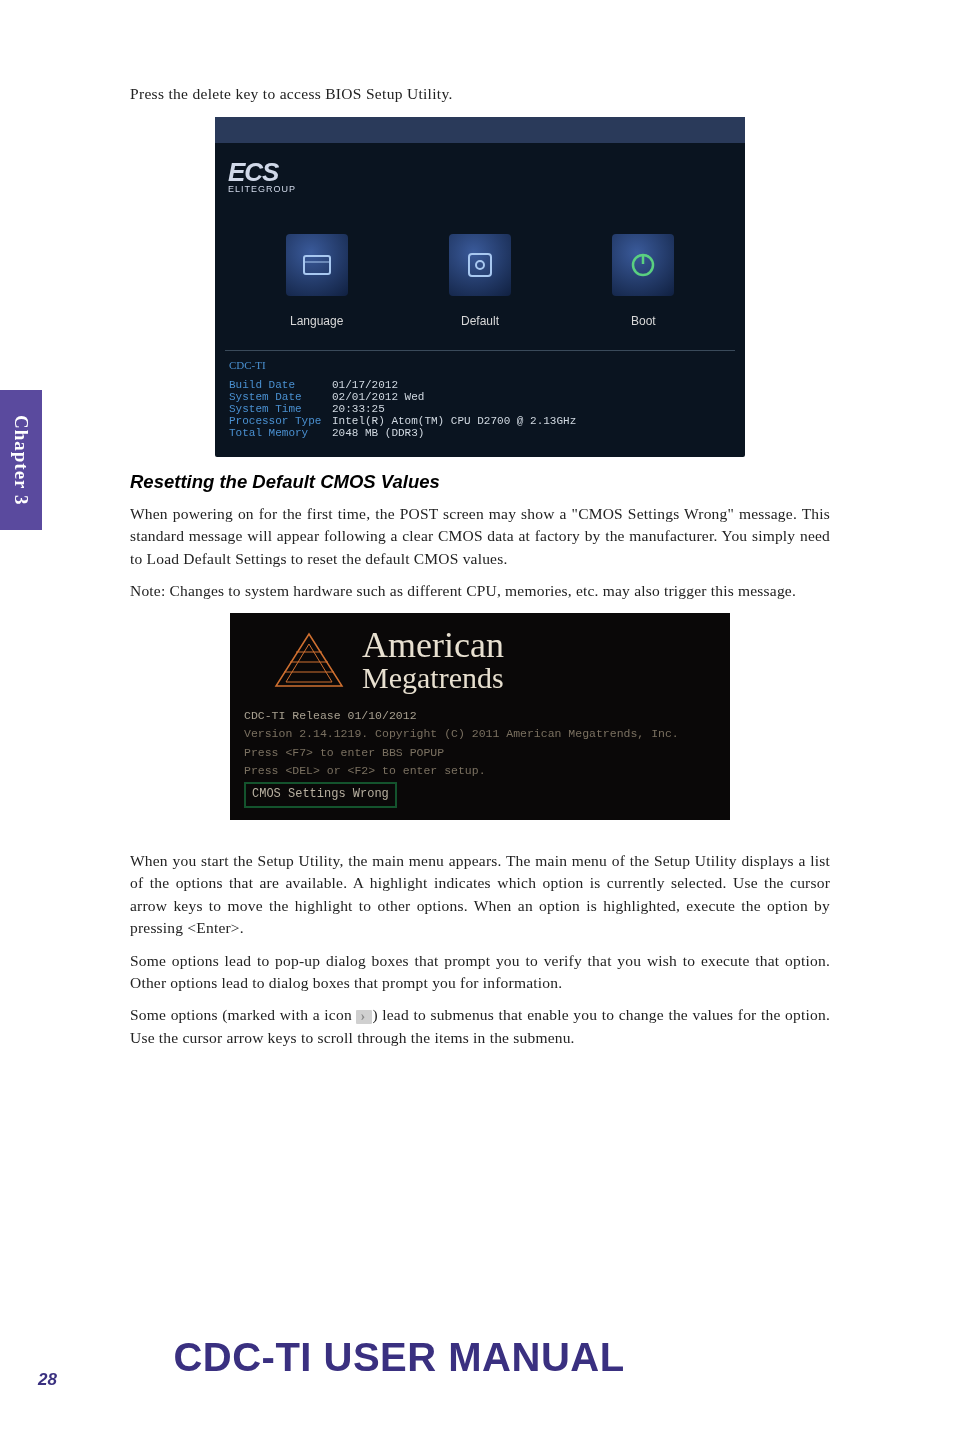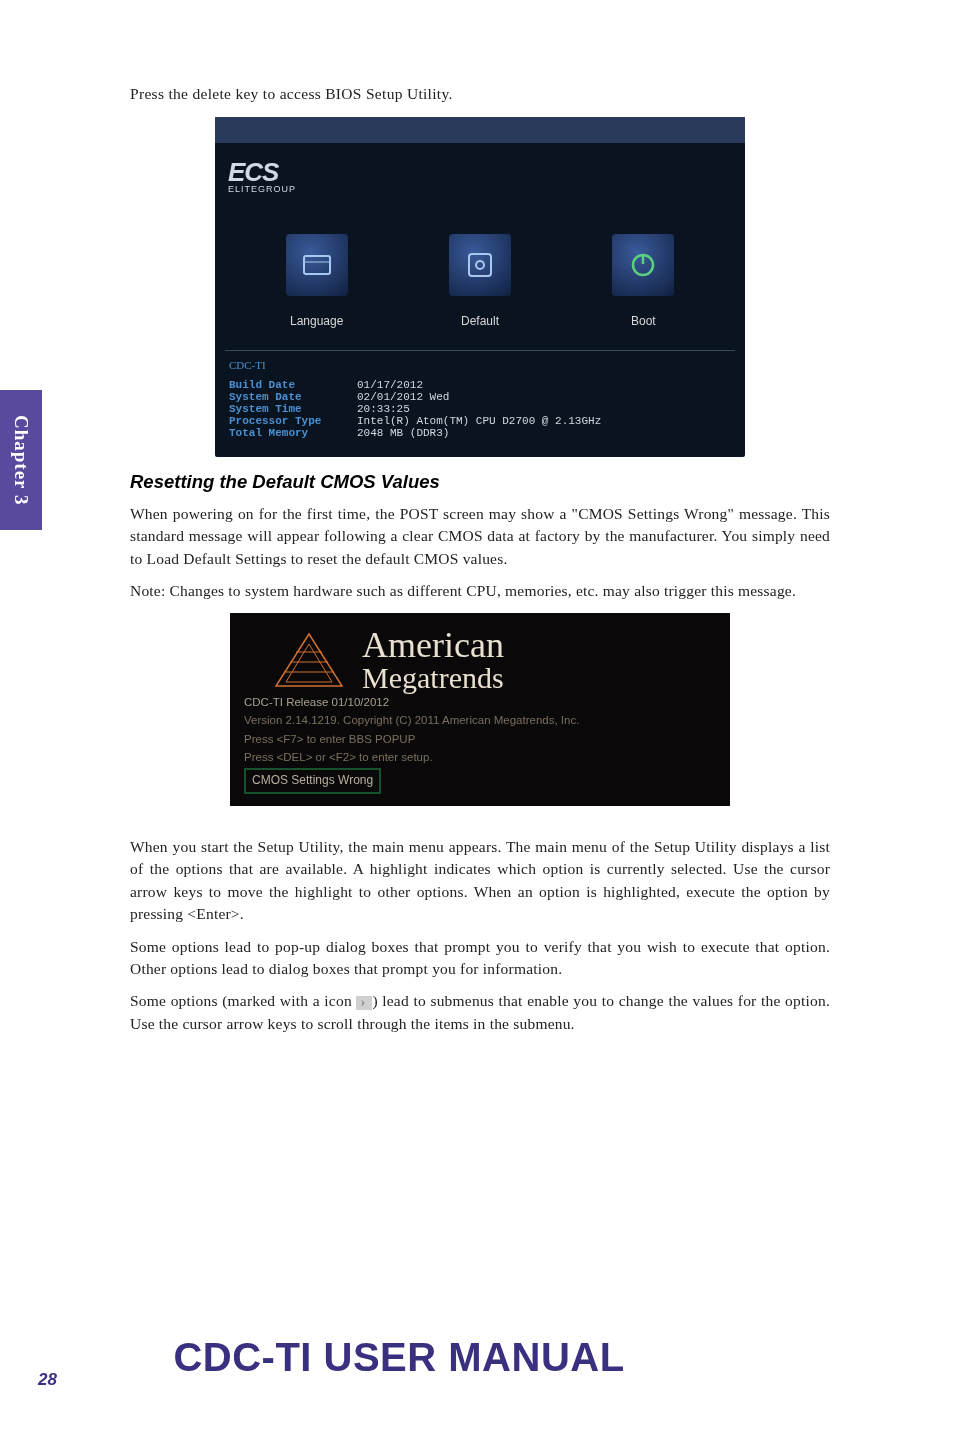--- a/index.html
+++ b/index.html
@@ -88,21 +88,21 @@
     font-size: 12px;
   }
   .bios-divider { height: 1px; background: #3a4a5a; margin: 4px 10px; }
   .bios-info {
     padding: 8px 14px;
     font-family: 'Courier New', monospace;
     font-size: 11px;
     color: #8090a8;
   }
   .bios-info-row { display: flex; }
-  .bios-info-label { width: 128px; color: #4a90d0; font-weight: bold; }
+  .bios-info-label { width: 103px; color: #4a90d0; }
   .bios-info-value { color: #d0d8e0; }
   .bios-model { color: #4a90d0; font-family: Liberation Serif, serif; font-size: 11px; padding-left: 14px; padding-top: 4px;}
 
   .subheading {
     font-weight: bold;
     font-style: italic;
     font-size: 18.5px;
     margin-top: 10px;
     margin-bottom: 10px;
     font-family: Arial, sans-serif;
@@ -118,35 +118,36 @@
   .ami-screenshot {
     width: 500px;
     margin: 10px auto 30px auto;
     background: #0a0808;
     padding: 14px 14px 12px 14px;
   }
   .ami-logo-row {
     display: flex;
     align-items: center;
     gap: 18px;
+    margin-bottom: 14px;
     padding-left: 30px;
   }
   .ami-triangle {
     width: 70px; height: 56px;
     position: relative;
   }
   .ami-text {
     font-family: 'Times New Roman', serif;
     color: #e8e0d0;
     line-height: 1;
   }
   .ami-text-1 { font-size: 36px; }
   .ami-text-2 { font-size: 30px; }
   .ami-info {
-    font-family: Liberation Sans, sans-serif;
+    font-family: Liberation Mono, monospace;
     font-size: 11.5px;
     line-height: 1.6;
     color: #7a7060;
   }
   .ami-info .hl { color: #a8a090; }
   .ami-cmos-box {
     border: 2px solid #14532d;
     display: inline-block;
     padding: 1px 6px;
     color: #b8b0a0;

